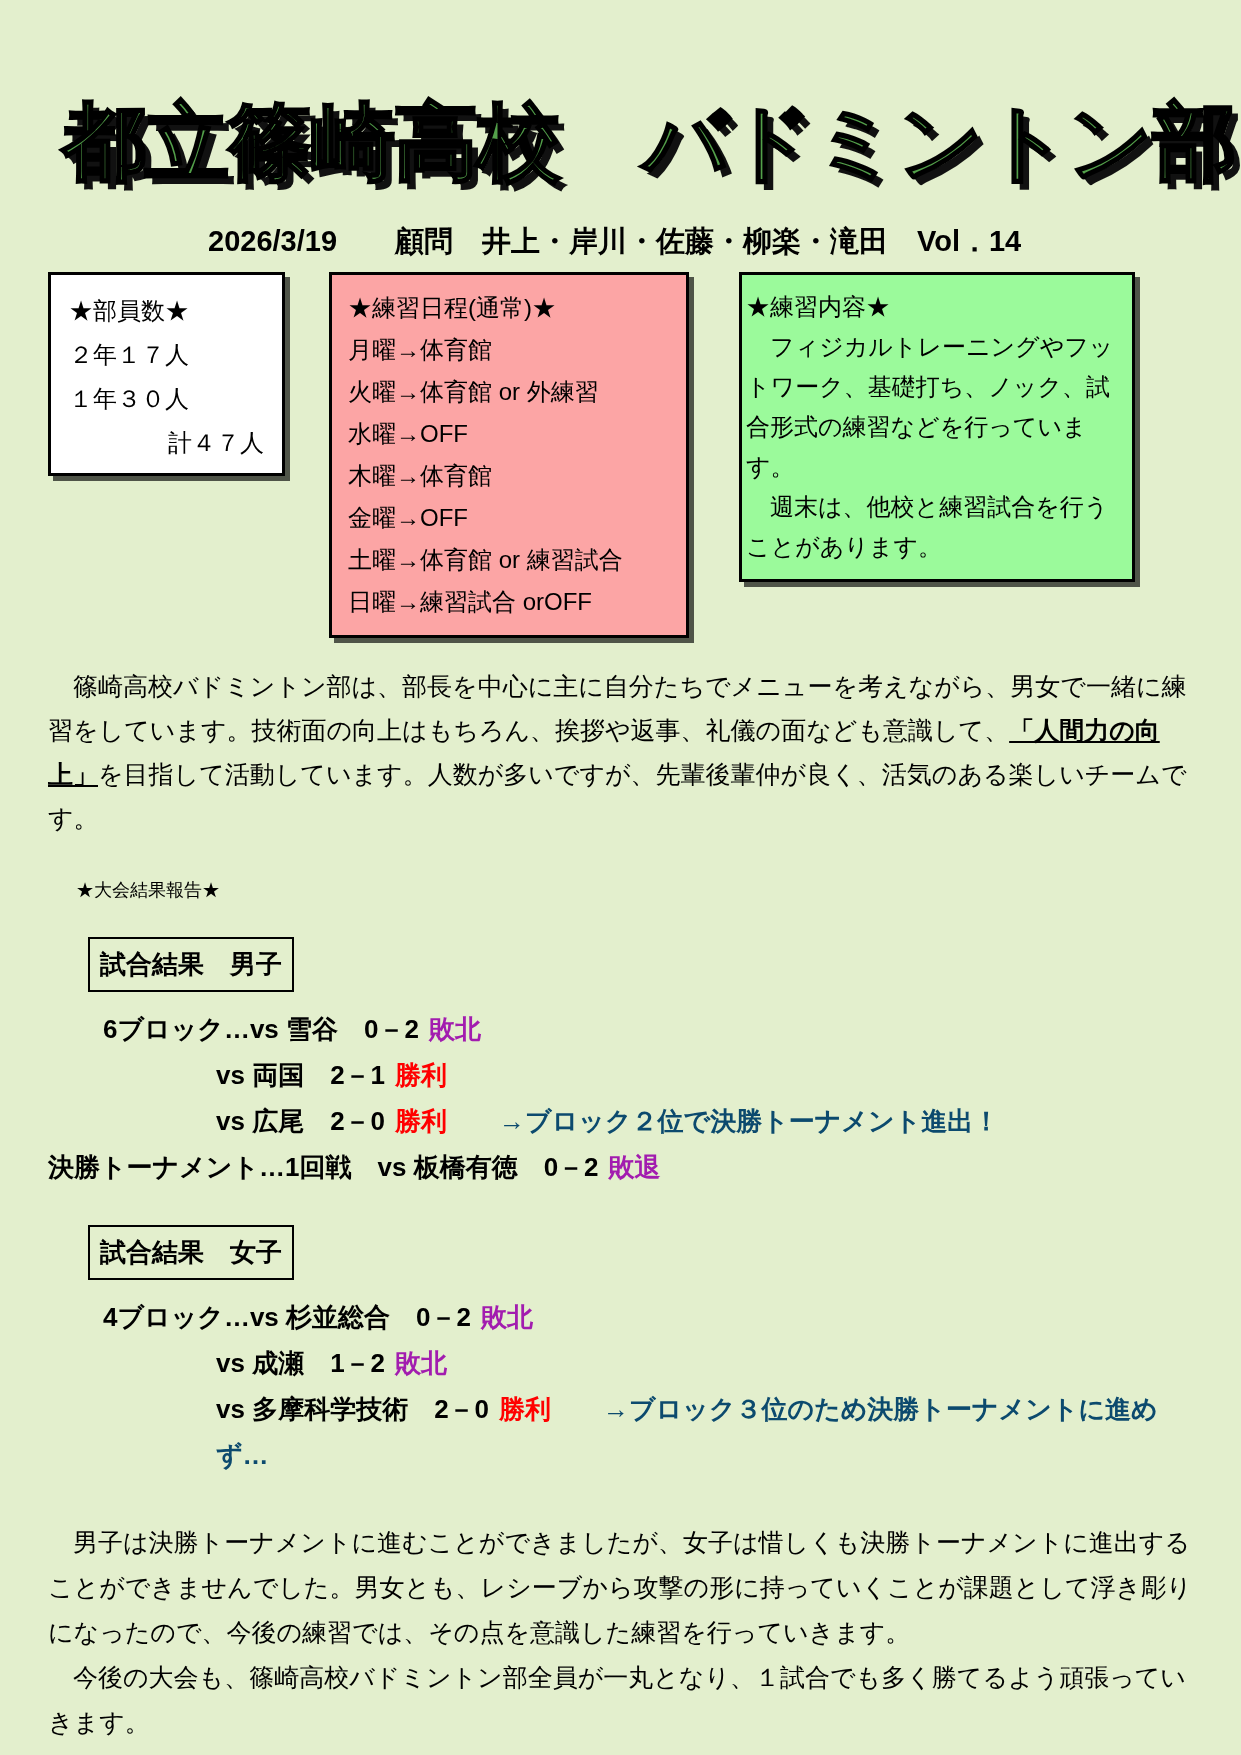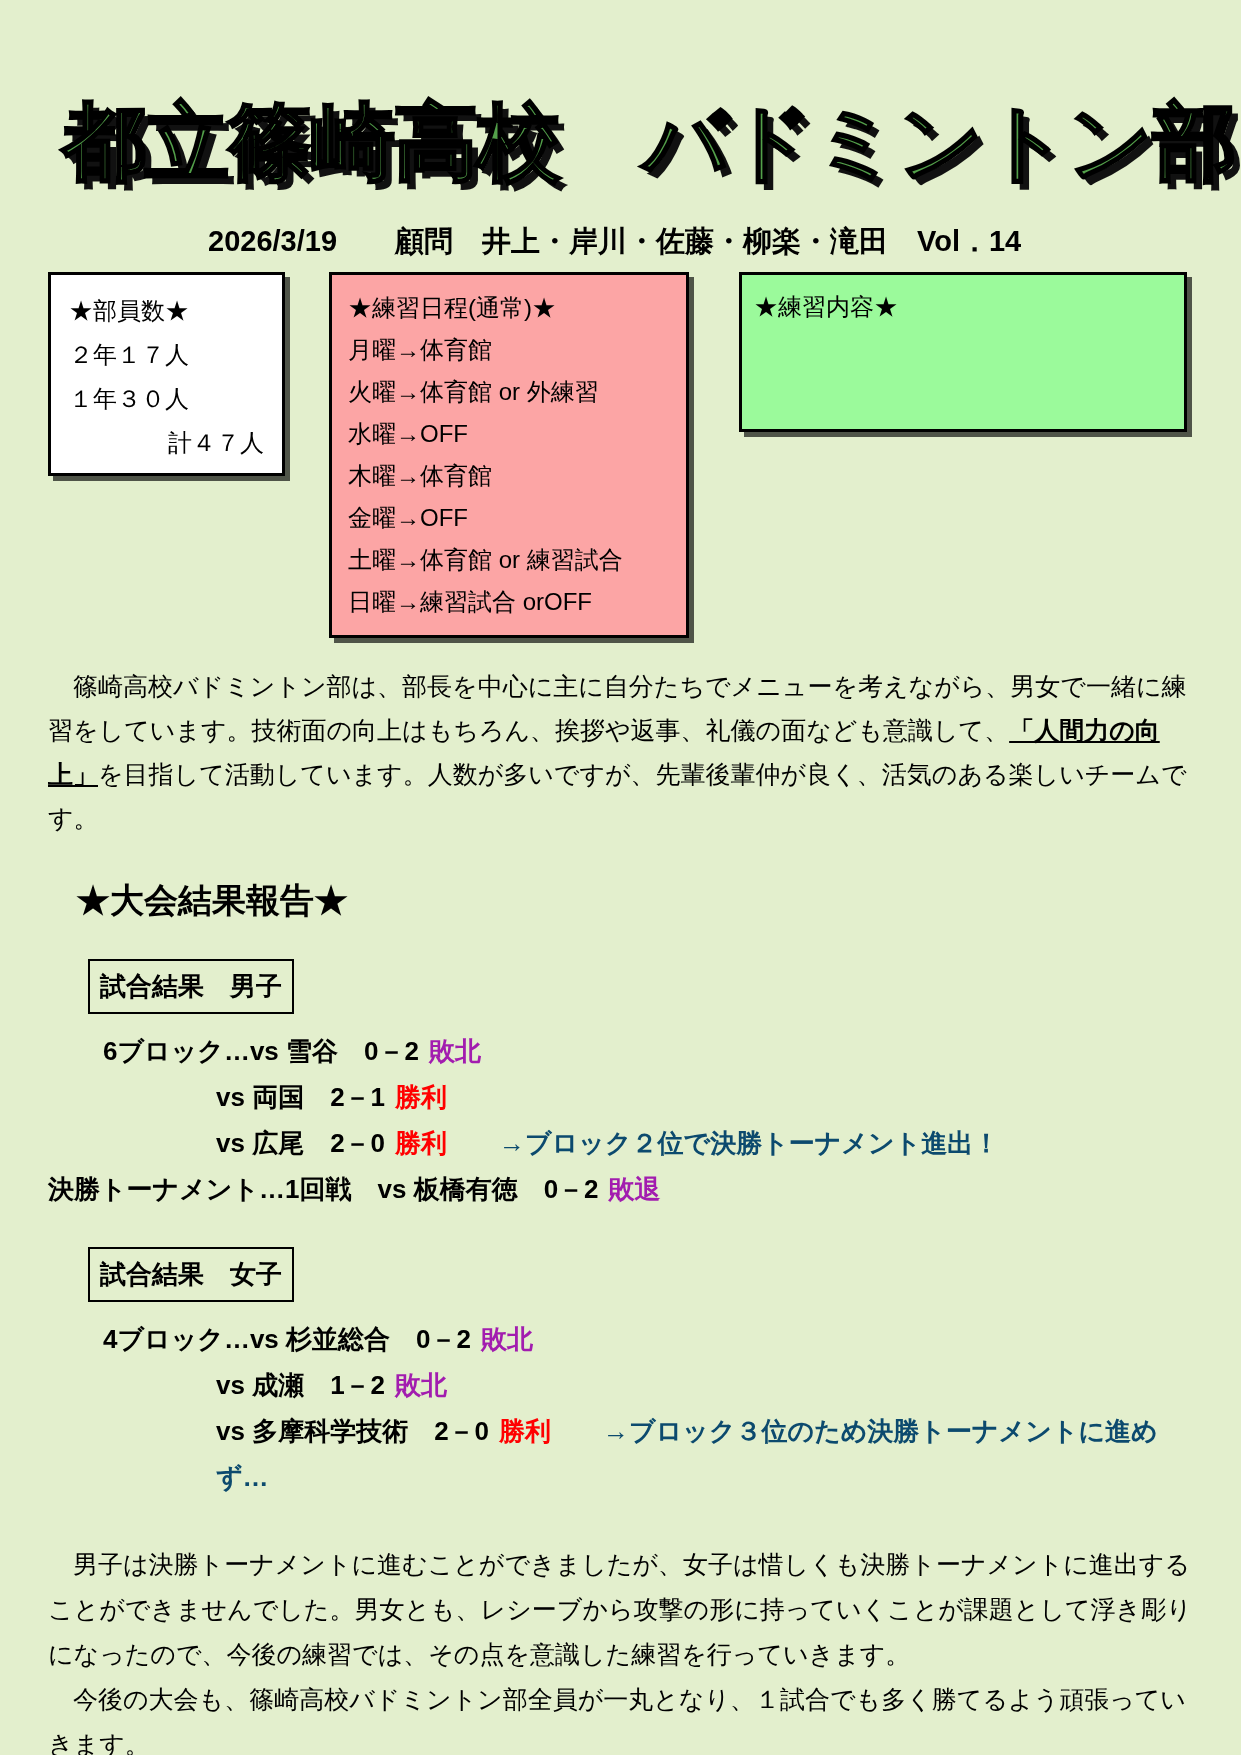--- a/index.html
+++ b/index.html
@@ -47,42 +47,42 @@
   }
   .members-total { text-align: right; }
   .schedule-box {
     width: 360px; min-height: 356px;
     background: #fca5a5;
     padding: 12px 16px;
     line-height: 42px;
     margin-left: 12px;
   }
   .content-box {
-    width: 448px; min-height: 160px;
+    width: 396px; min-height: 160px;
     background: #9bfa9b;
-    padding: 12px 12px;
+    padding: 12px 4px;
     line-height: 40px;
     margin-left: 18px;
   }
   .box .line { white-space: pre-wrap; }
 
   
   .intro {
     margin-top: 26px;
     font-size: 25px;
     line-height: 44px;
     white-space: pre-wrap;
   }
   .intro .highlight { font-weight: bold; text-decoration: underline; }
 
   
   .results-heading {
     margin: 38px 0 0 28px;
-    font-size: 34px;
-    font-weight: bold;
+    font-size: 18px;
+    font-weight: normal;
   }
   .results-intro {
     margin: 12px 0 0 28px;
     font-size: 25px;
     white-space: pre-wrap;
   }
   .result-label {
     display: inline-block;
     margin: 35px 0 0 40px;
     border: 2px solid #000;
@@ -138,20 +138,24 @@
           <div class="line">水曜→OFF</div>
           <div class="line">木曜→体育館</div>
           <div class="line">金曜→OFF</div>
           <div class="line">土曜→体育館 or 練習試合</div>
           <div class="line">日曜→練習試合 orOFF</div>
         </div>
     </div>
 
     <div class="box content-box">
       <div class="line">★練習内容★</div>
+      <div>
+          <div class="line">　フィジカルトレーニングやフットワーク、基礎打ち、ノック、試合形式の練習などを行っています。</div>
+          <div class="line">　週末は、他校と練習試合を行うことがあります。</div>
+        </div>
     </div>
 
   </div>
 
   <p class="intro"><span>　篠崎高校バドミントン部は、部長を中心に主に自分たちでメニューを考えながら、男女で一緒に練習をしています。技術面の向上はもちろん、挨拶や返事、礼儀の面なども意識して、</span><span class="highlight">「人間力の向上」</span><span>を目指して活動しています。人数が多いですが、先輩後輩仲が良く、活気のある楽しいチームです。</span></p>
 
   <div class="results-heading">★大会結果報告★</div>
 
   <div>
     <span class="result-label">試合結果　男子</span>

